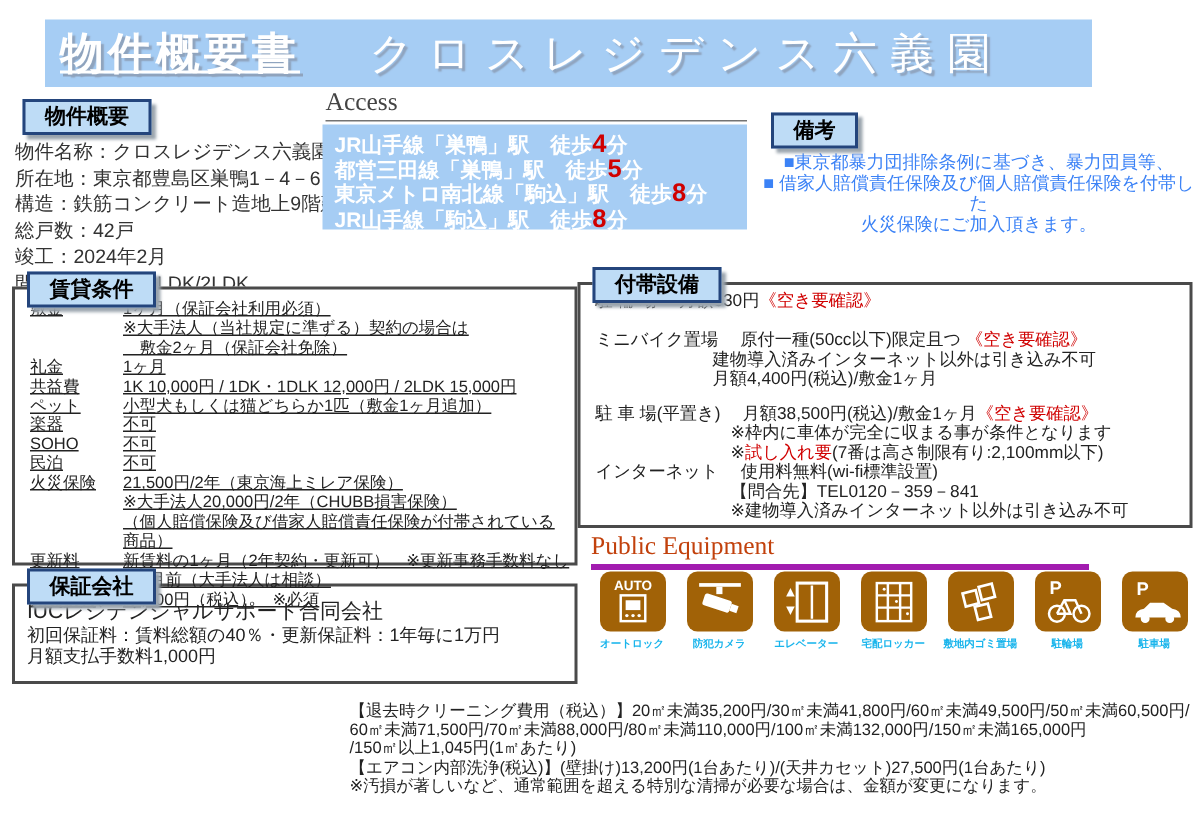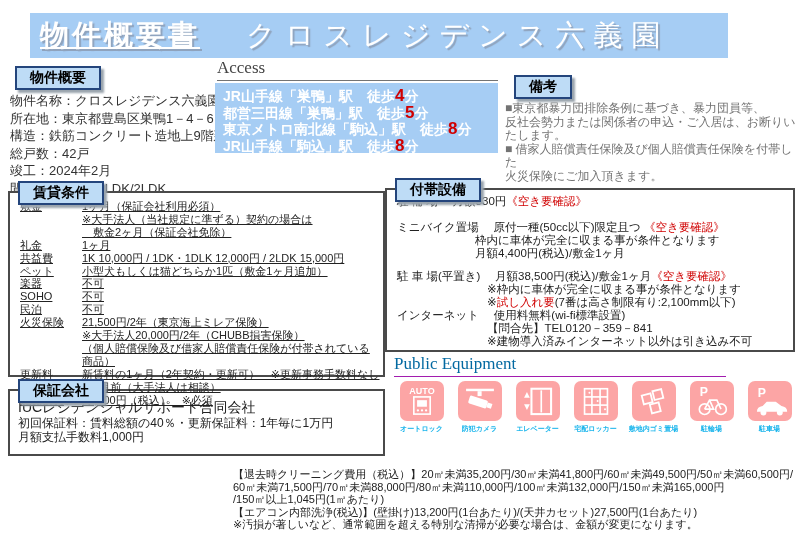--- a/index.html
+++ b/index.html
@@ -27,21 +27,21 @@
   .access-title { position:absolute; left:217px; top:58px; width:281px; font-size:17px;
     color:#444; font-family:"Liberation Serif","DejaVu Serif",serif;
     border-bottom:1px solid #737373; padding-bottom:2px; }
   .access-box { position:absolute; left:215px; top:83px; width:283px; height:70px;
     background:#a6cdf4; color:#fff; font-size:14px; font-weight:bold;
     padding:5px 8px; line-height:15.5px; }
   .access-box .min { color:#d00000; font-size:17px; }
 
   
   .remarks-text { position:absolute; left:505px; top:102px; width:295px; font-size:12px;
-    line-height:13.5px; color:#737373; }
+    line-height:13.5px; color:#3b82f6;text-align:center; }
 
   
   .frame { position:absolute; background:#fff; border:2px solid #4a4a4a; z-index:1; }
   #rental-box { left:8px; top:191px; width:377px; height:186px; }
   #guarantor-box { left:8px; top:389px; width:377px; height:67px; }
   #facilities-box { left:385px; top:188px; width:410px; height:164px; }
 
   
   .rental-grid { position:absolute; left:20px; top:200px; width:360px; z-index:2;
     display:grid; grid-template-columns:62px 1fr; font-size:11px; line-height:12.9px; color:#222;text-decoration:underline; }
@@ -55,26 +55,26 @@
   
   .fac-lines { position:absolute; left:397px; top:195px; width:392px; z-index:2;
     font-size:11.5px; line-height:13px; color:#222; }
   .fac-lines .red { color:#d00000; }
   .fac-lines .ind90 { padding-left:78px; }
   .fac-lines .ind100 { padding-left:90px; }
   .fac-lines .gap { margin-top:13px; }
   .fac-lines .gap2 { margin-top:10px; }
 
   
-  .pe-title { position:absolute; left:394px; top:354px; width:332px; font-size:17px; color:#0369a1;
+  .pe-title { position:absolute; left:394px; top:354px; width:332px; font-size:17px; color:#c2410c;
     font-family:"Liberation Serif","DejaVu Serif",serif;
-    border-bottom:1px solid #a21caf; padding-bottom:2px; }
+    border-bottom:4px solid #a21caf; padding-bottom:2px; }
   .pe-row { position:absolute; left:396px; top:381px; display:flex; gap:7px; }
   .pe-item { width:51px; display:flex; flex-direction:column; align-items:center; }
-  .pe-icon { width:44px; height:40px; background:#fca5a5; border-radius:7px;
+  .pe-icon { width:44px; height:40px; background:#a16207; border-radius:7px;
     display:flex; align-items:center; justify-content:center; }
   .pe-label { margin-top:3px; font-size:7px; color:#1ab5ec; font-weight:bold; white-space:nowrap; }
 
   
   .footer-notes { position:absolute; left:233px; top:468px; width:562px; font-size:11px;
     line-height:12.6px; color:#222; }
   .footer-notes .f0 { font-size:12px; margin-bottom:2px; }
 </style>
 </head>
 <body>
@@ -100,21 +100,20 @@
   <div class="access-box">
     <div><span>JR山手線「巣鴨」駅　徒歩</span><span class="min">4</span><span>分</span></div>
     <div><span>都営三田線「巣鴨」駅　徒歩</span><span class="min">5</span><span>分</span></div>
     <div><span>東京メトロ南北線「駒込」駅　徒歩</span><span class="min">8</span><span>分</span></div>
     <div><span>JR山手線「駒込」駅　徒歩</span><span class="min">8</span><span>分</span></div>
   </div>
 
   <div class="chip" style="left:514px; top:75px;">備考</div>
   <div class="remarks-text">
     <div>■東京都暴力団排除条例に基づき、暴力団員等、</div>
-    <div>反社会勢力または関係者の申込・ご入居は、お断りいたします。</div>
     <div>■ 借家人賠償責任保険及び個人賠償責任保険を付帯した</div>
     <div>火災保険にご加入頂きます。</div>
   </div>
 
   <div class="frame" id="rental-box"></div>
   <div class="chip" style="left:18px; top:181px;">賃貸条件</div>
   <div class="rental-grid">
     <div class="lbl">敷金</div>
       <div class="val">1ヶ月（保証会社利用必須）
 ※大手法人（当社規定に準ずる）契約の場合は
@@ -149,21 +148,21 @@
     <div class="l0">IUCレジデンシャルサポート合同会社</div>
     <div class="l1">初回保証料：賃料総額の40％・更新保証料：1年毎に1万円</div>
     <div class="l2">月額支払手数料1,000円</div>
   </div>
 
   <div class="frame" id="facilities-box"></div>
   <div class="chip" style="left:395px; top:178px;">付帯設備</div>
   <div class="fac-lines">
     <div><span>駐 輪 場　 月額330円</span><span class="red">《空き要確認》</span></div>
     <div class="gap"><span>ミニバイク置場　 原付一種(50cc以下)限定且つ </span><span class="red">《空き要確認》</span></div>
-    <div class="ind90">枠内に車体が完全に収まる事が条件となります</div>
+    <div class="ind90">建物導入済みインターネット以外は引き込み不可</div>
     <div class="ind90">月額4,400円(税込)/敷金1ヶ月</div>
     <div class="gap2"><span>駐 車 場(平置き)　 月額38,500円(税込)/敷金1ヶ月</span><span class="red">《空き要確認》</span></div>
     <div class="ind100">※枠内に車体が完全に収まる事が条件となります</div>
     <div class="ind100"><span>※</span><span class="red">試し入れ要</span><span>(7番は高さ制限有り:2,100mm以下)</span></div>
     <div>インターネット　 使用料無料(wi-fi標準設置)</div>
     <div class="ind100">【問合先】TEL0120－359－841</div>
     <div class="ind100">※建物導入済みインターネット以外は引き込み不可</div>
   </div>
 
   <div class="pe-title">Public Equipment</div>

